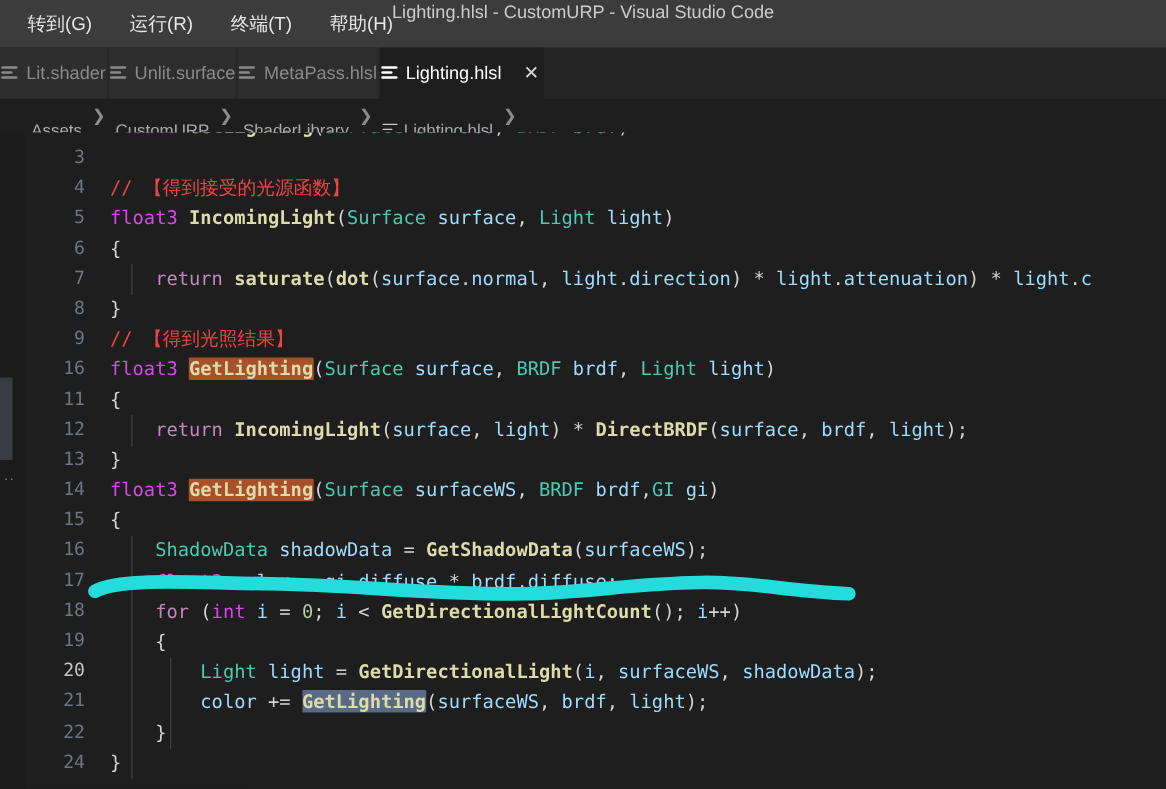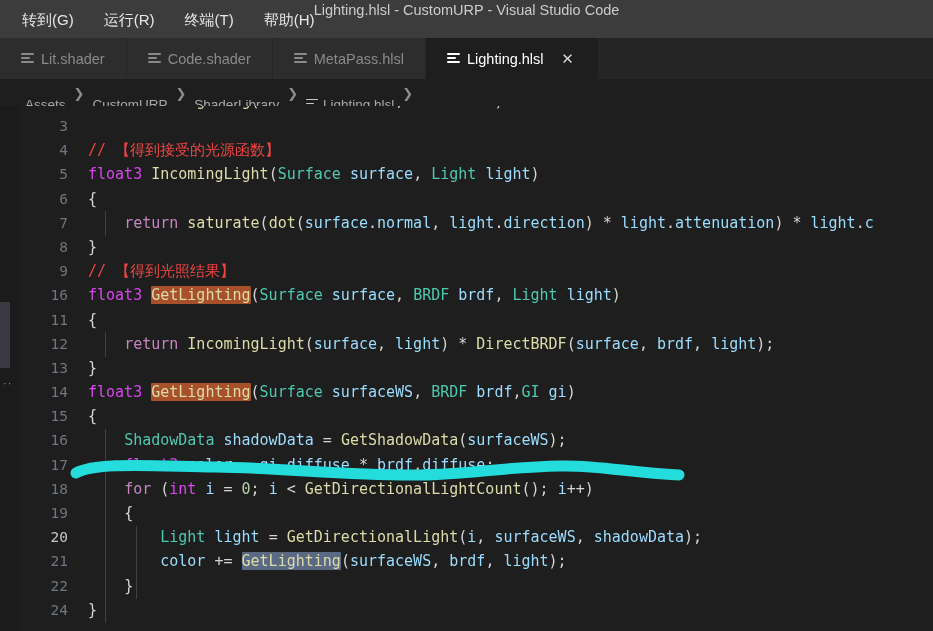--- a/index.html
+++ b/index.html
@@ -28,21 +28,21 @@
     color:#cccccc;font-size:14.5px;pointer-events:none;white-space:nowrap;
   }
 
   
   .tabbar{
     height:41px;background:#252526;display:flex;align-items:stretch;
     border-bottom:1px solid #1e1e1e;
   }
   .tab{
     display:flex;align-items:center;gap:7px;
-    padding:0 21px;background:#2d2d2d;color:#8a8a8a;
+    padding:0 1px;background:#2d2d2d;color:#8a8a8a;
     font-size:14.5px;white-space:nowrap;cursor:pointer;
     border-right:1px solid #252526;position:relative;
   }
   .tab.active{background:#1e1e1e;color:#ffffff;border-right:1px solid #1e1e1e;}
   .tab .tab-icon{
     display:inline-block;width:13px;height:13px;position:relative;flex:none;
   }
   .tab .tab-icon i{
     position:absolute;left:0;height:1.6px;background:currentColor;display:block;border-radius:1px;
   }
@@ -106,21 +106,21 @@
   .code-line.cur .gutter{color:#c6c6c6;}
   .ltext{
     position:absolute;left:88px;top:0;white-space:pre;color:#d4d4d4;
   }
 
   
   .t-cmt{color:#ef4444;}
   .t-kw{color:#d946ef;}
   .t-ctl{color:#C586C0;}
   .t-type{color:#4EC9B0;}
-  .t-fn{color:#DCDCAA;}
+  .t-fn{color:#DCDCAA;font-weight:bold;}
   .t-var{color:#9CDCFE;}
   .t-num{color:#B5CEA8;}
   .t-pun{color:#d4d4d4;}
   .hl-find{background:#a8502a;border-radius:1px;}
   .hl-sel{background:#5a6a85;border-radius:1px;}
 
   
   .indent-guide{
     position:absolute;width:1px;background:#404040;left:105px;
   }
@@ -162,21 +162,21 @@
         </span>
       <span>Lit.shader</span>
     </div>
 
     <div class="tab">
       <span class="tab-icon">
           <i></i>
           <i></i>
           <i></i>
         </span>
-      <span>Code.shader</span>
+      <span>Unlit.surface</span>
     </div>
 
     <div class="tab">
       <span class="tab-icon">
           <i></i>
           <i></i>
           <i></i>
         </span>
       <span>MetaPass.hlsl</span>
     </div>

